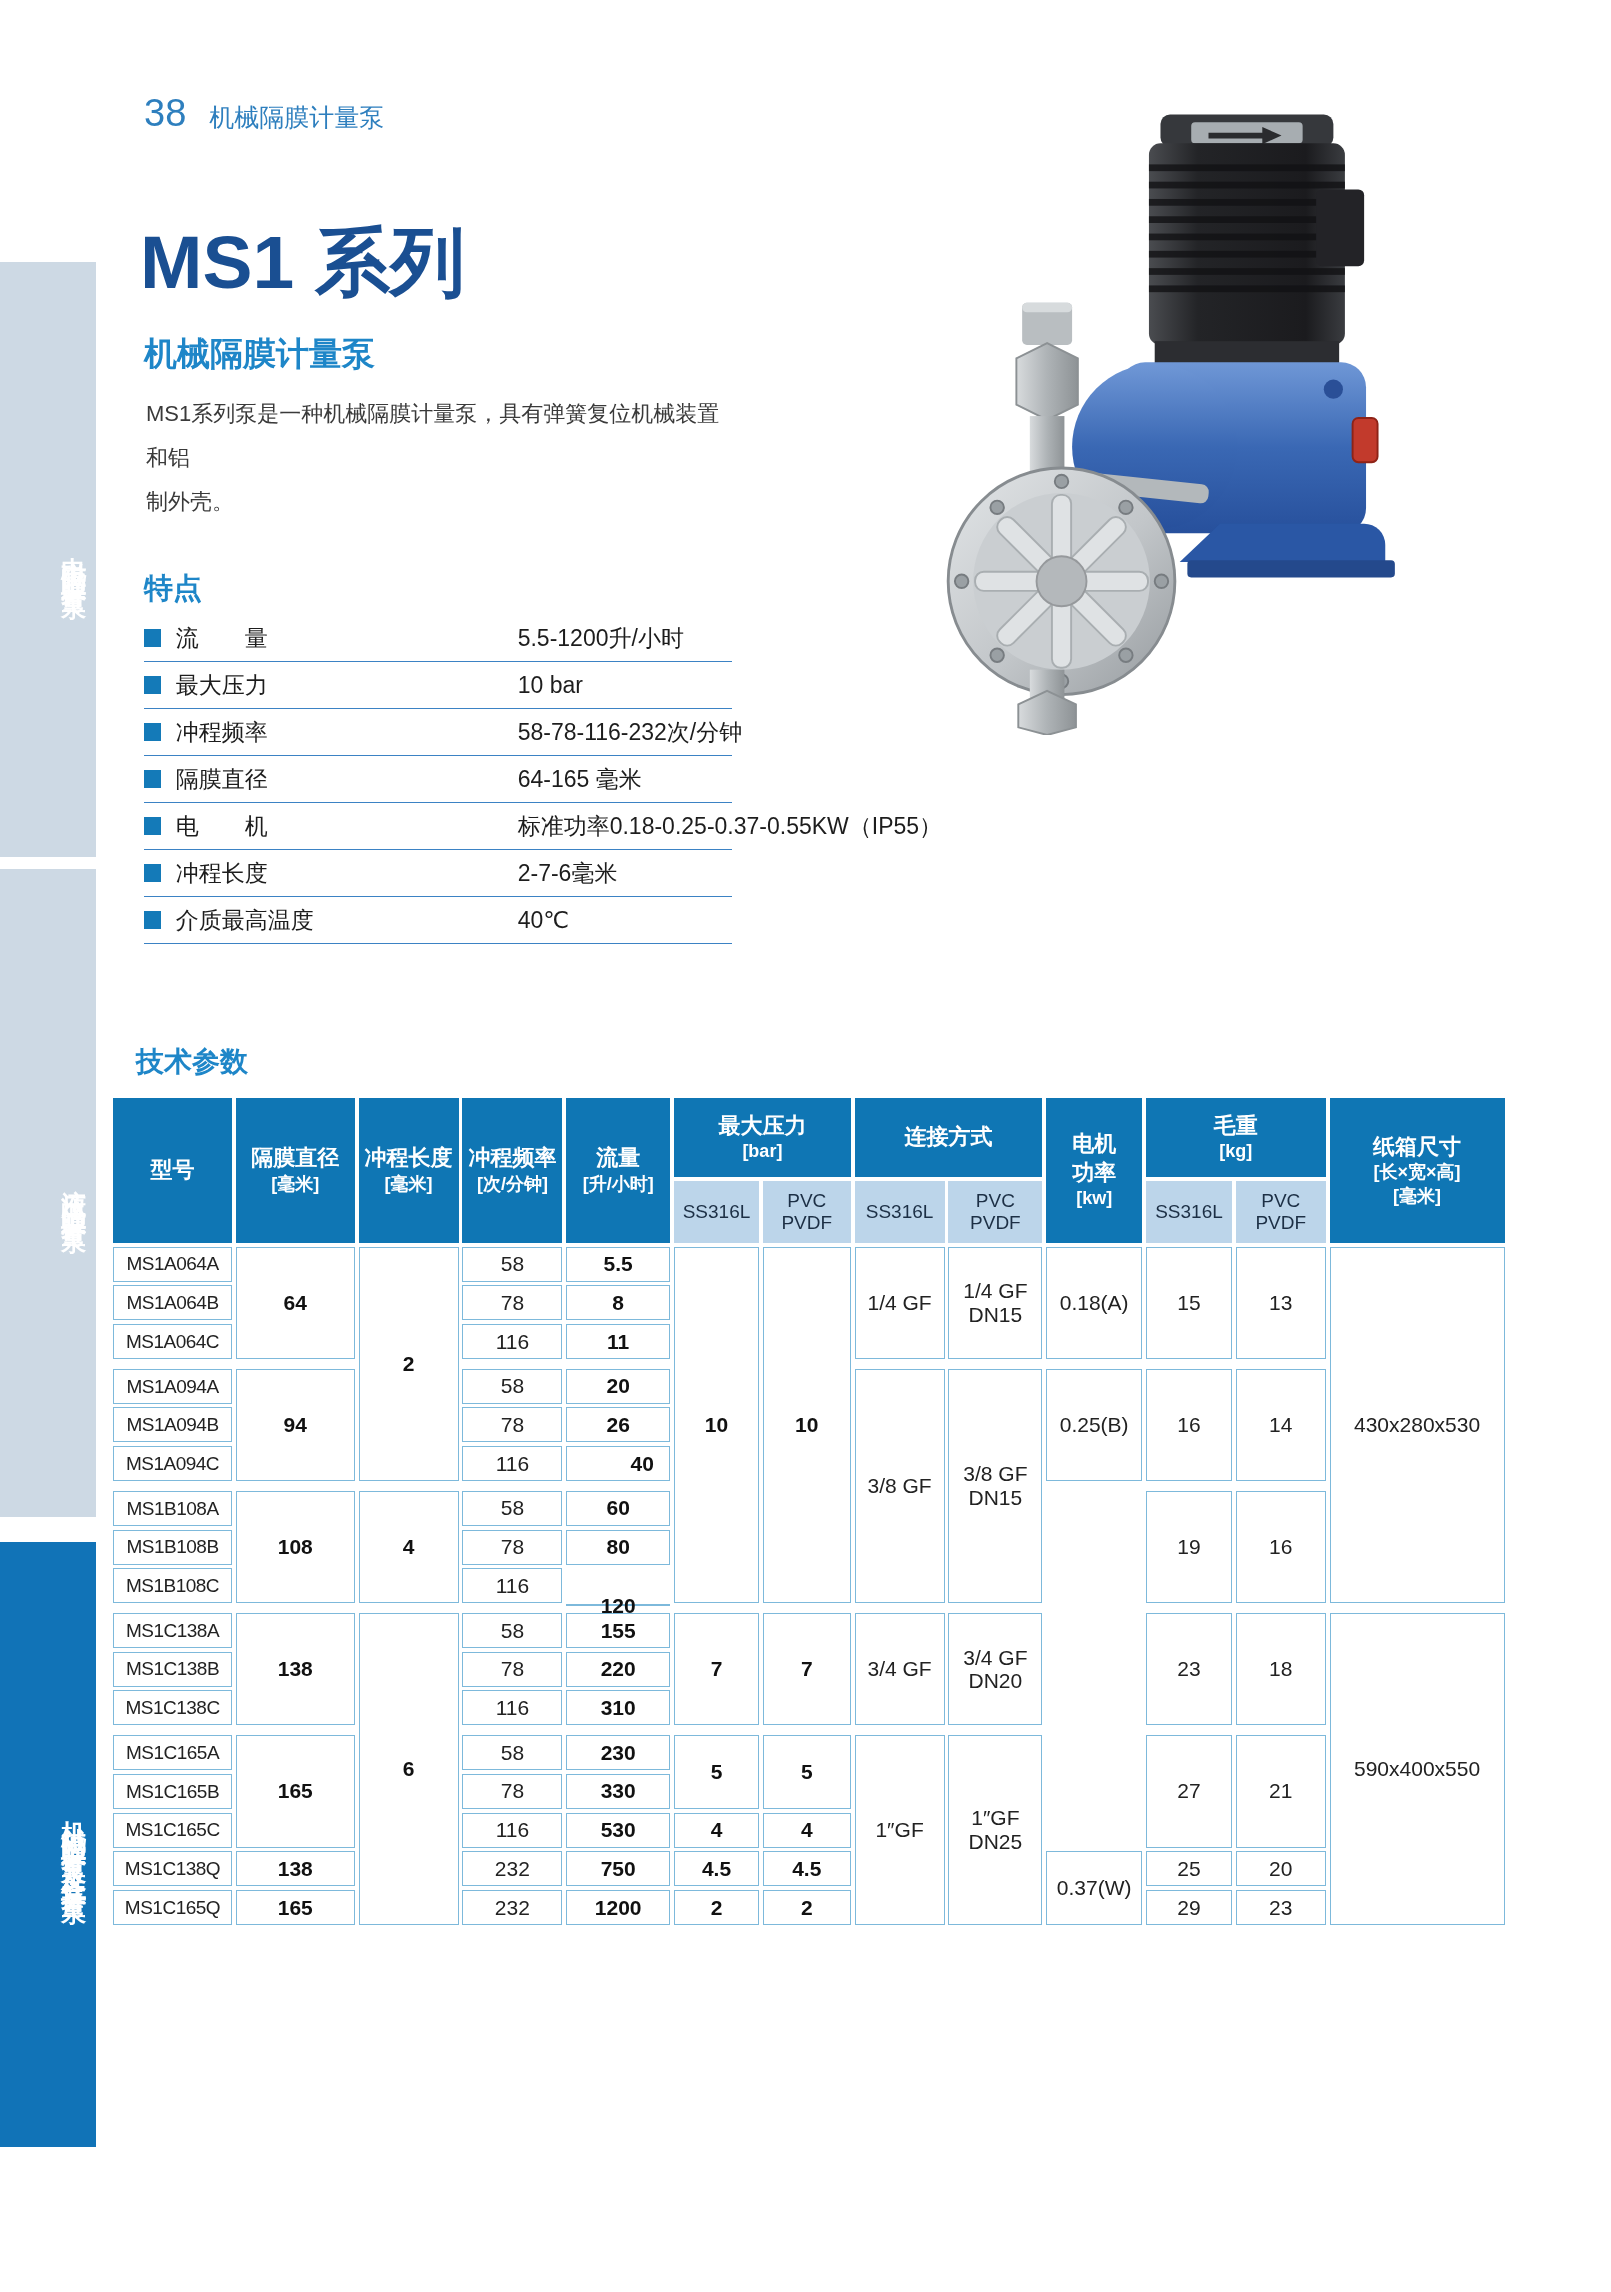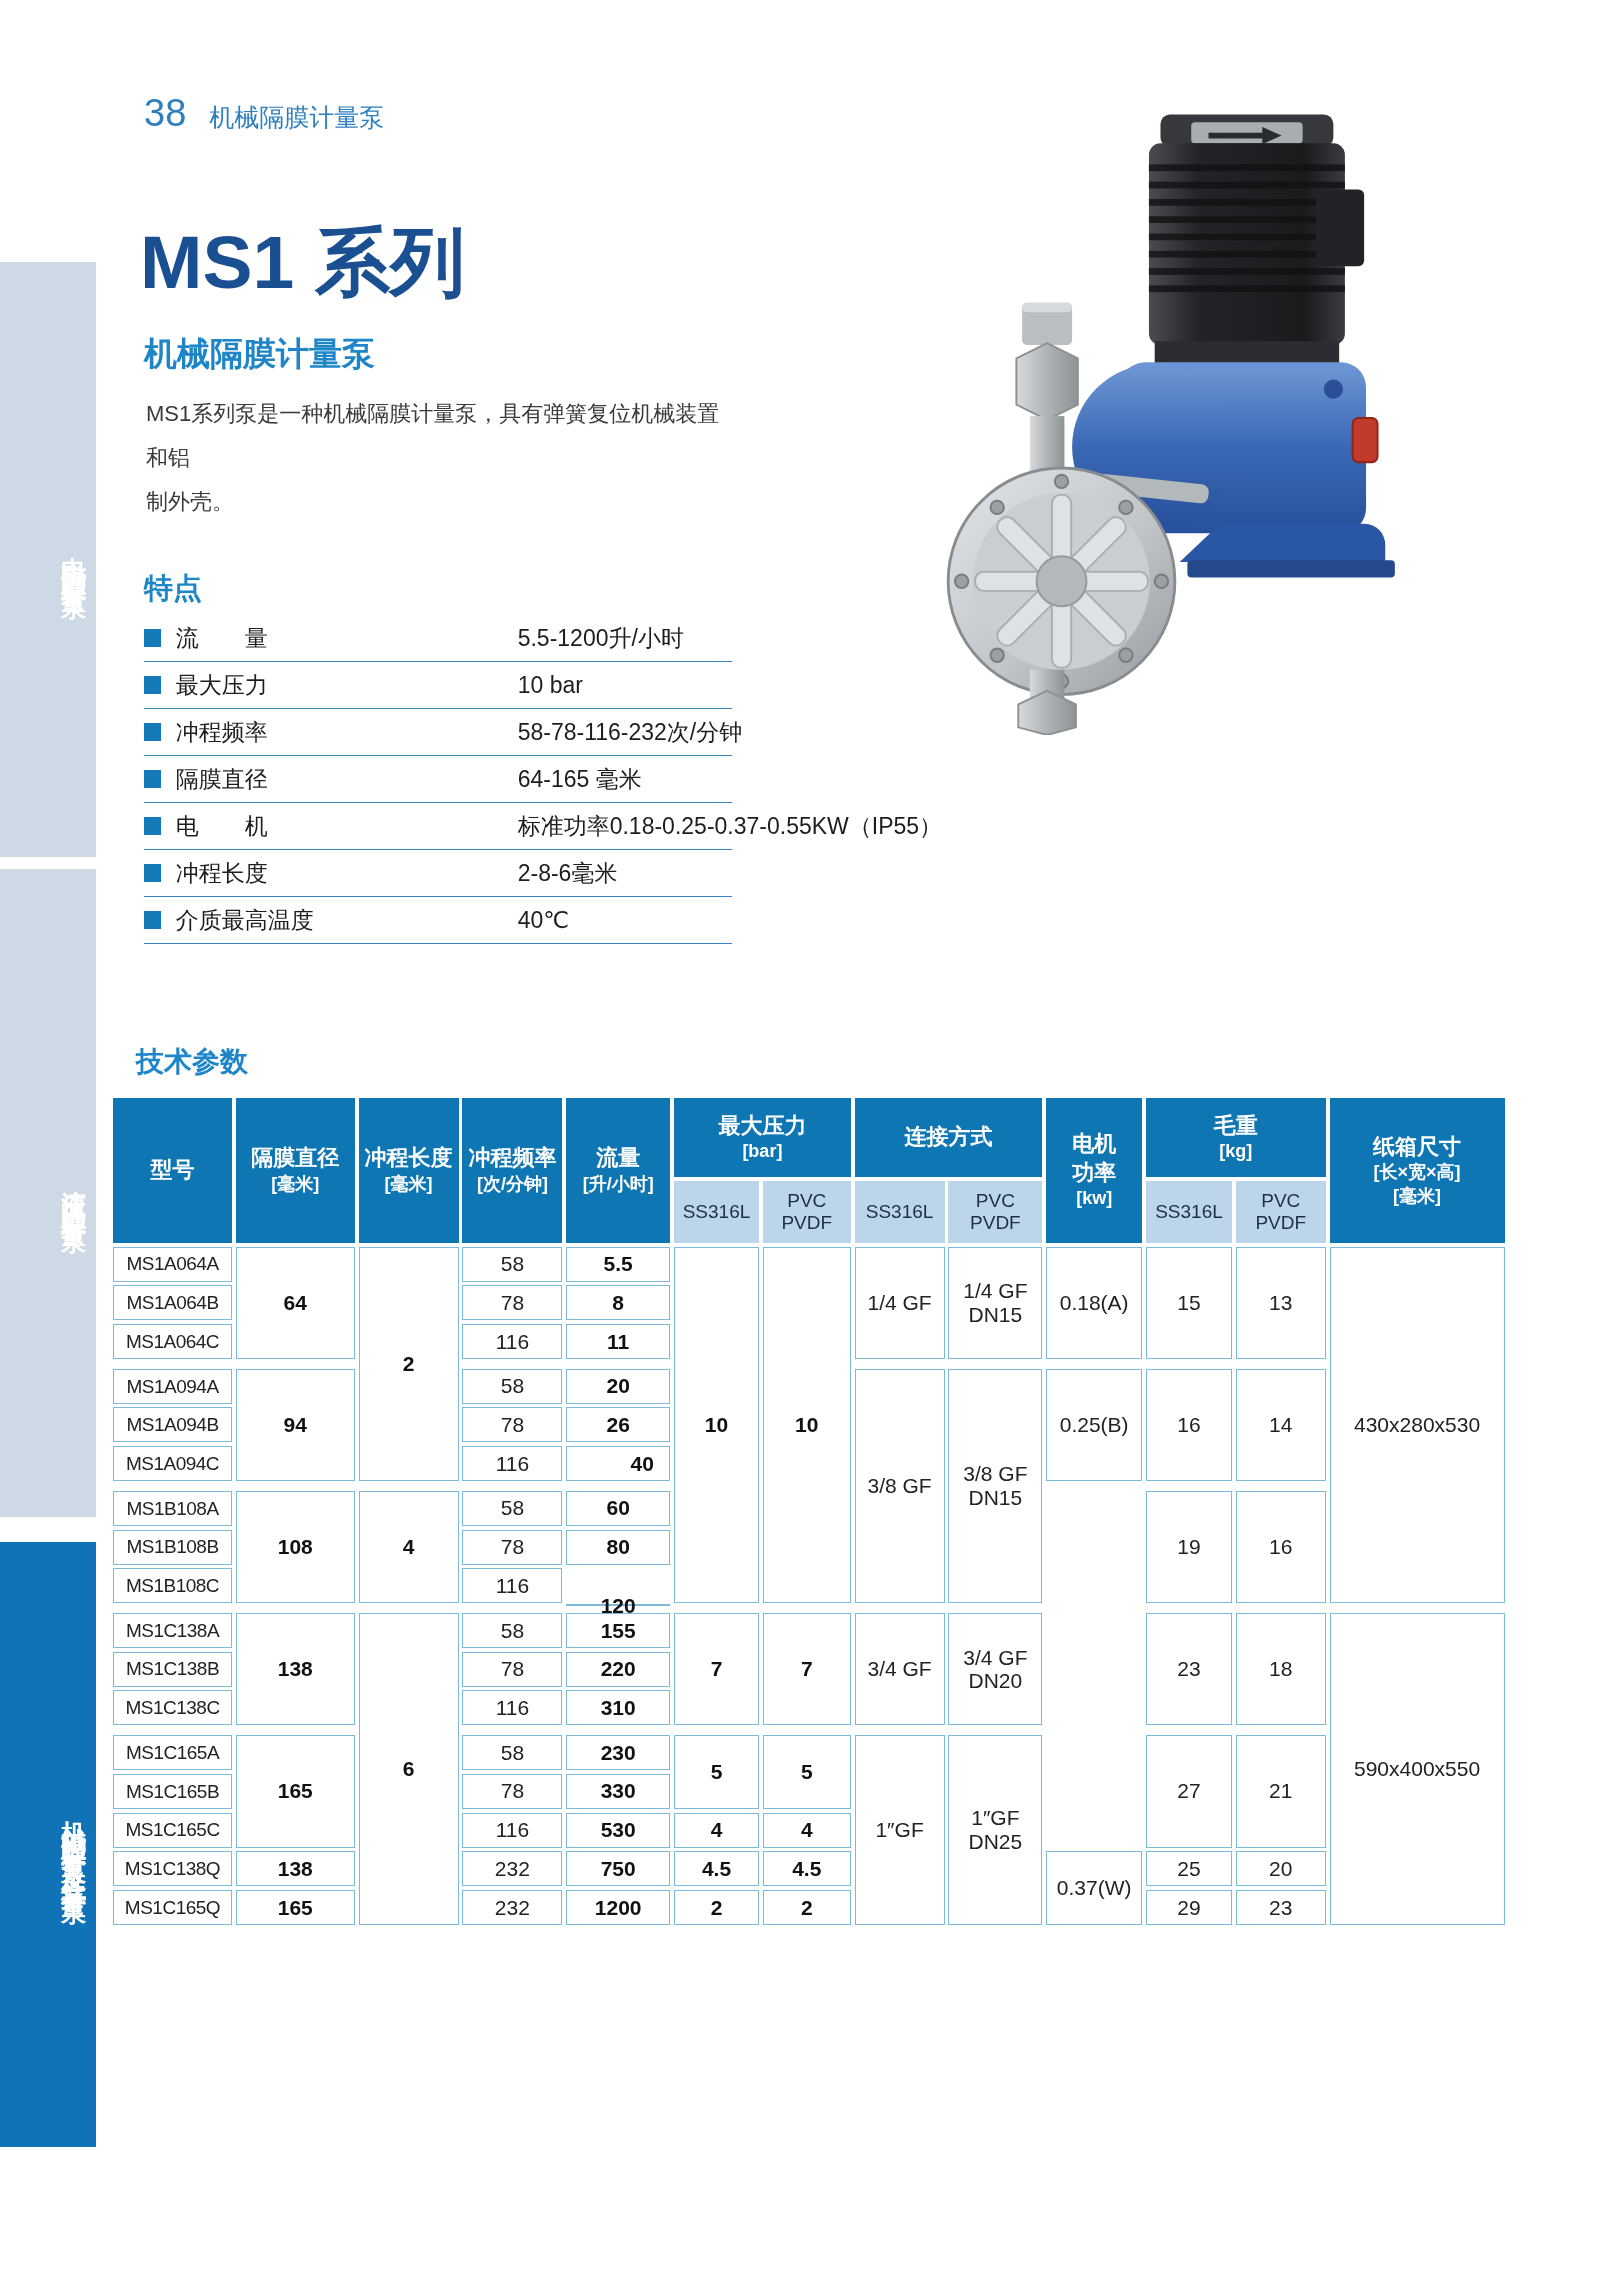--- a/index.html
+++ b/index.html
@@ -96,21 +96,21 @@
       <span class="feat-value">64-165 毫米</span>
     </div>
     <div class="feat-row">
       <span class="feat-bullet"></span>
       <span class="feat-label">电　　机</span>
       <span class="feat-value">标准功率0.18-0.25-0.37-0.55KW（IP55）</span>
     </div>
     <div class="feat-row">
       <span class="feat-bullet"></span>
       <span class="feat-label">冲程长度</span>
-      <span class="feat-value">2-8-6毫米</span>
+      <span class="feat-value">2-7-6毫米</span>
     </div>
     <div class="feat-row">
       <span class="feat-bullet"></span>
       <span class="feat-label">介质最高温度</span>
       <span class="feat-value">40℃</span>
     </div>
   </div>
 
   <svg class="pump" width="538" height="634" viewBox="0 0 560 660">
     <defs>

